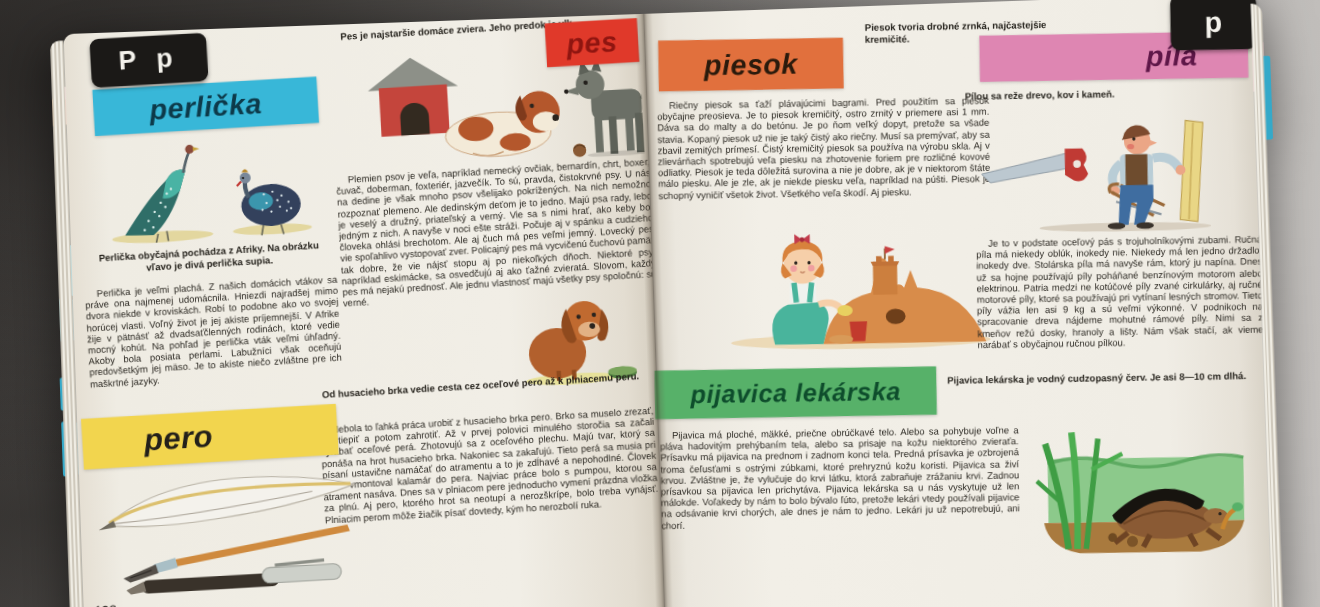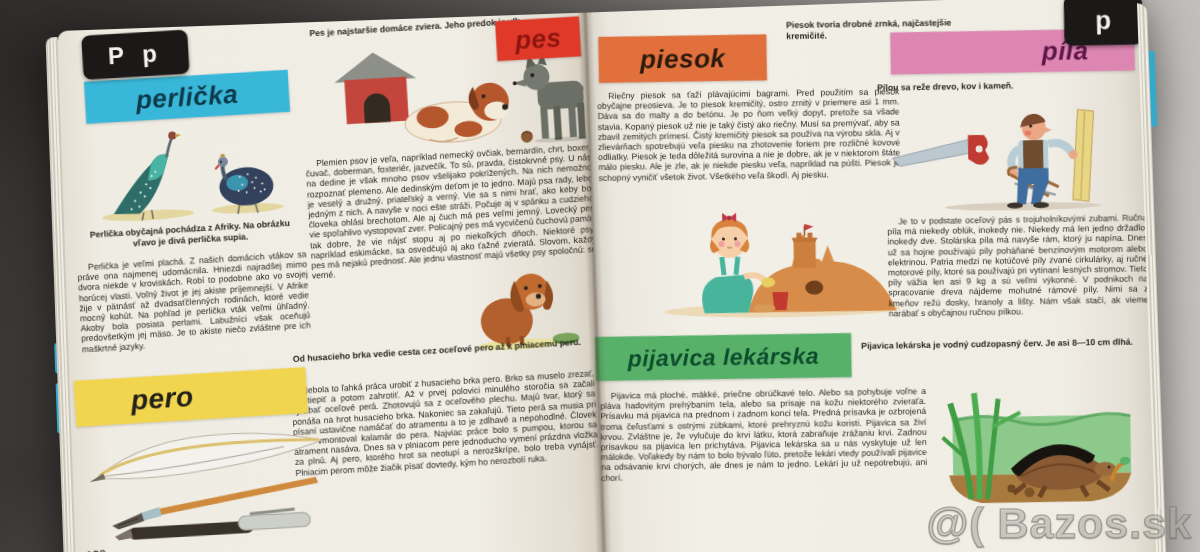--- a/index.html
+++ b/index.html
@@ -341,14 +341,13 @@
           <circle cx="88" cy="106" r="5" fill="#7c5428"></circle>
           <circle cx="70" cy="102" r="4" fill="#6e4a22"></circle>
         </svg>
 
       </div>
     </div>
 
     <div class="gutter"></div>
   </div>
 
-  <div class="watermark">@( Bazos.sk</div>
 </div>
 
 </body></html>

